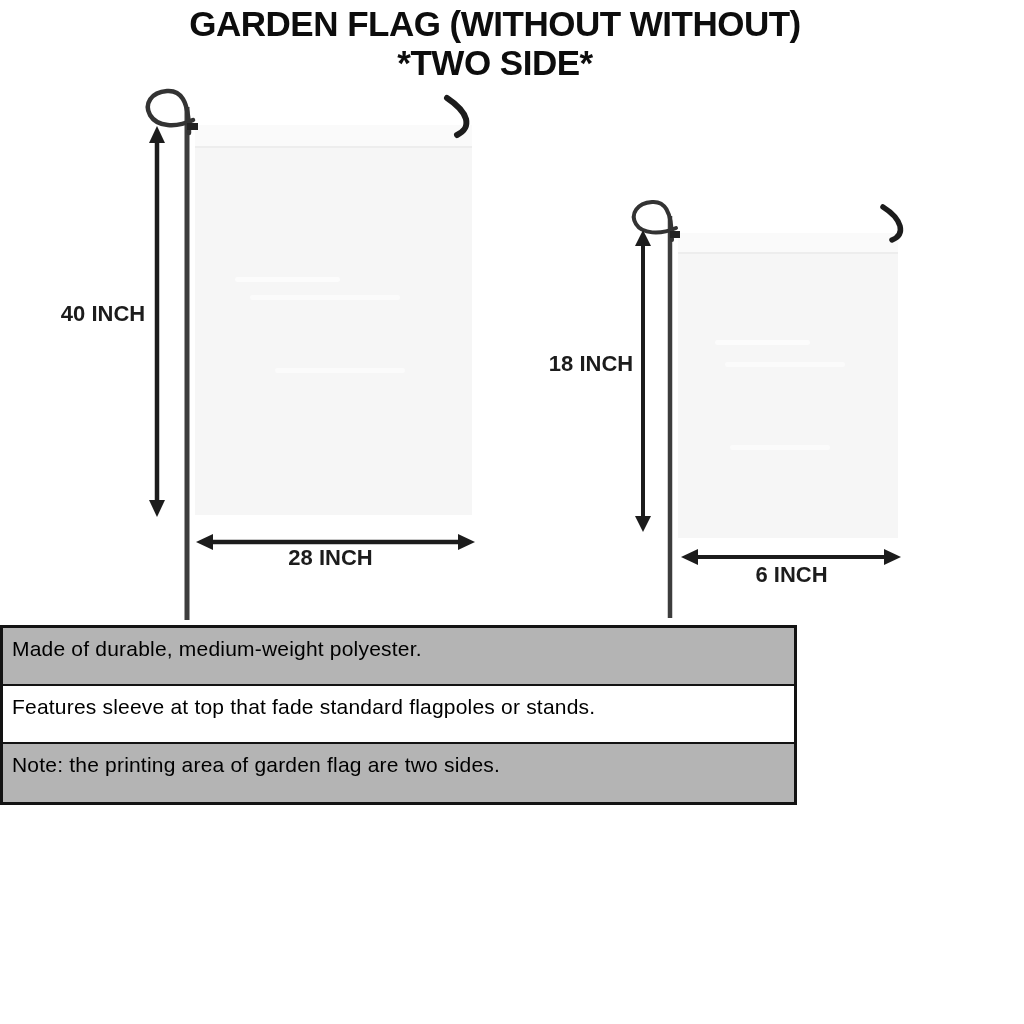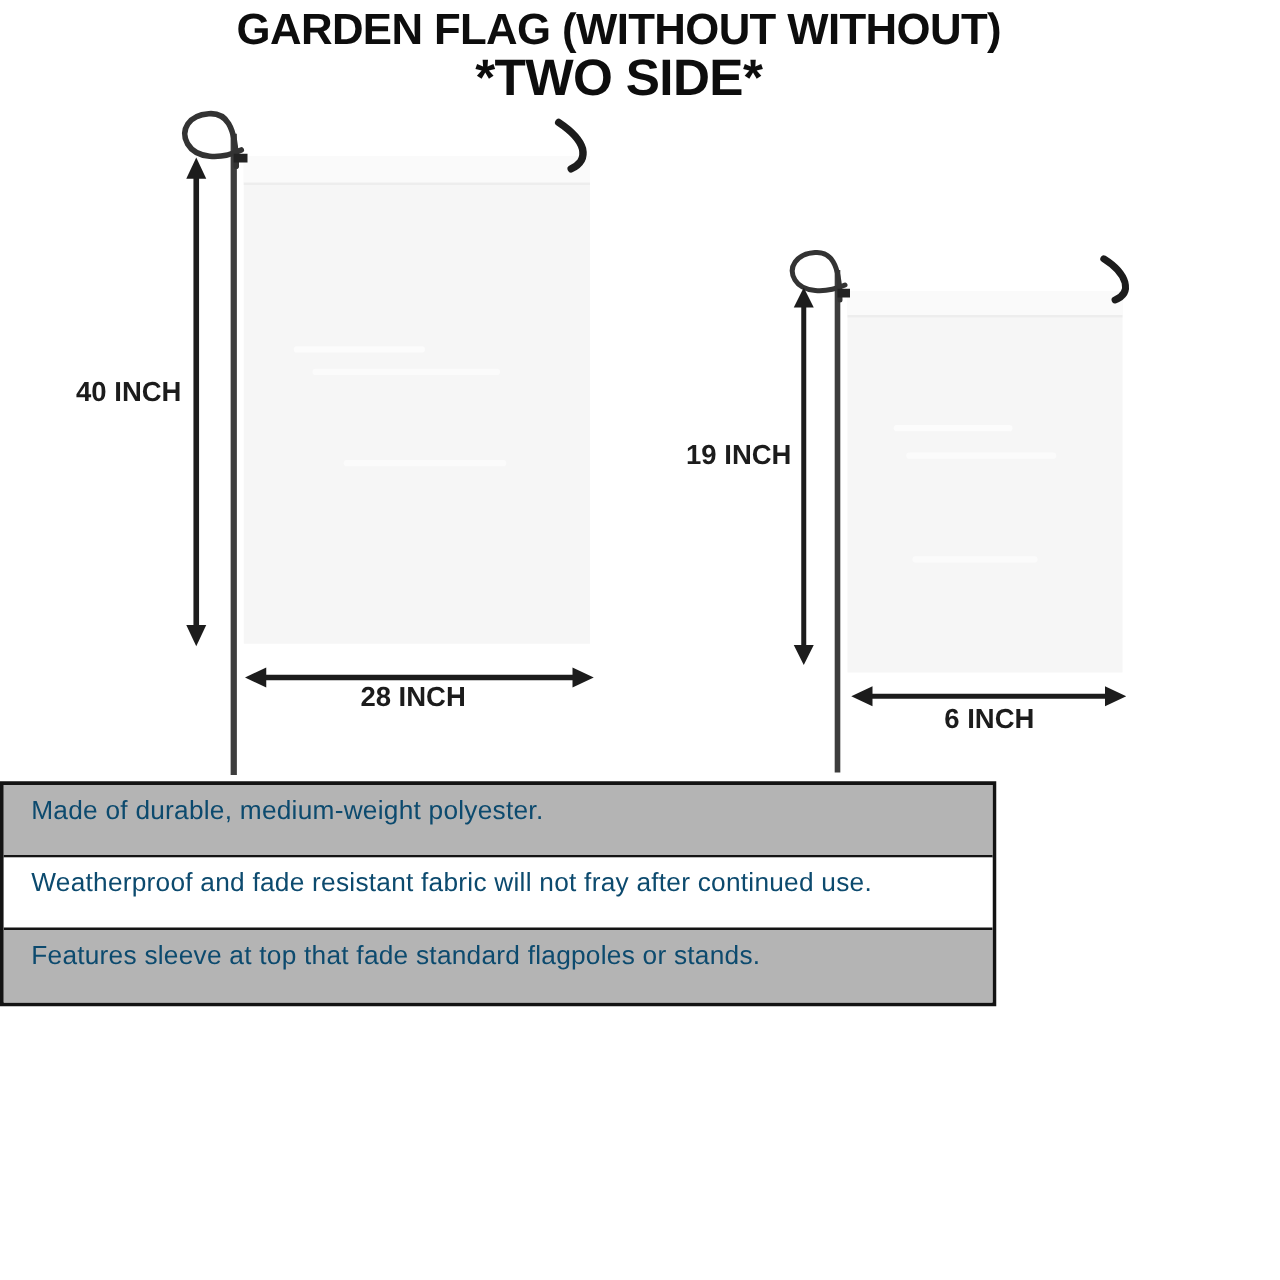--- a/index.html
+++ b/index.html
@@ -25,21 +25,21 @@
     text-align: center;
     color: #0d0d0d;
     font-weight: bold;
   }
   .title-line1 {
     font-size: 35px;
     line-height: 40px;
     letter-spacing: -0.5px;
   }
   .title-line2 {
-    font-size: 41px;
+    font-size: 35px;
     line-height: 37px;
     letter-spacing: -0.5px;
   }
 
   
   .flag-diagram { position: absolute; }
   .flag-diagram.large { left: 40px; top: 85px; width: 460px; height: 548px; }
   .flag-diagram.small { left: 530px; top: 190px; width: 400px; height: 442px; }
   .flag-diagram svg { position: absolute; left: 0; top: 0; }
 
@@ -64,24 +64,24 @@
     top: 625px;
     width: 797px;
     border: 3px solid #131313;
     box-sizing: border-box;
     background: #ffffff;
   }
   .spec-row {
     height: 58px;
     box-sizing: border-box;
     border-bottom: 2px solid #131313;
-    padding: 8px 14px 0 22px;
+    padding: 8px 14px 0 9px;
     font-size: 21px;
     line-height: 26px;
-    color: #0c4a6e;
+    color: #000000;
     letter-spacing: 0.2px;
   }
   .spec-row:last-child { border-bottom: none; }
   .spec-row:nth-child(odd)  { background: #b4b4b4; }
   .spec-row:nth-child(even) { background: #ffffff; }
 </style>
 </head>
 <body>
 
 <div class="page">
@@ -152,29 +152,29 @@
         <polygon points="113,40 105,56 121,56" fill="#1c1c1c"></polygon>
         <polygon points="113,342 105,326 121,326" fill="#1c1c1c"></polygon>
       </g>
 
       <g>
         <line x1="162" y1="367" x2="360" y2="367" stroke="#1c1c1c" stroke-width="4"></line>
         <polygon points="151,367 168,359 168,375" fill="#1c1c1c"></polygon>
         <polygon points="371,367 354,359 354,375" fill="#1c1c1c"></polygon>
       </g>
     </svg>
-    <div class="dim-label height-label">19 INCH</div>
+    <div class="dim-label height-label">18 INCH</div>
     <div class="dim-label width-label">6 INCH</div>
   </div>
 
   <div class="spec-table">
     <div class="spec-row">
       <span>Made of durable, medium-weight polyester.</span>
     </div>
     <div class="spec-row">
-      <span>Weatherproof and fade resistant fabric will not fray after continued use.</span>
+      <span>Features sleeve at top that fade standard flagpoles or stands.</span>
     </div>
     <div class="spec-row">
-      <span>Features sleeve at top that fade standard flagpoles or stands.</span>
+      <span>Note: the printing area of garden flag are two sides.</span>
     </div>
   </div>
 
 </div>
 
 </body></html>

